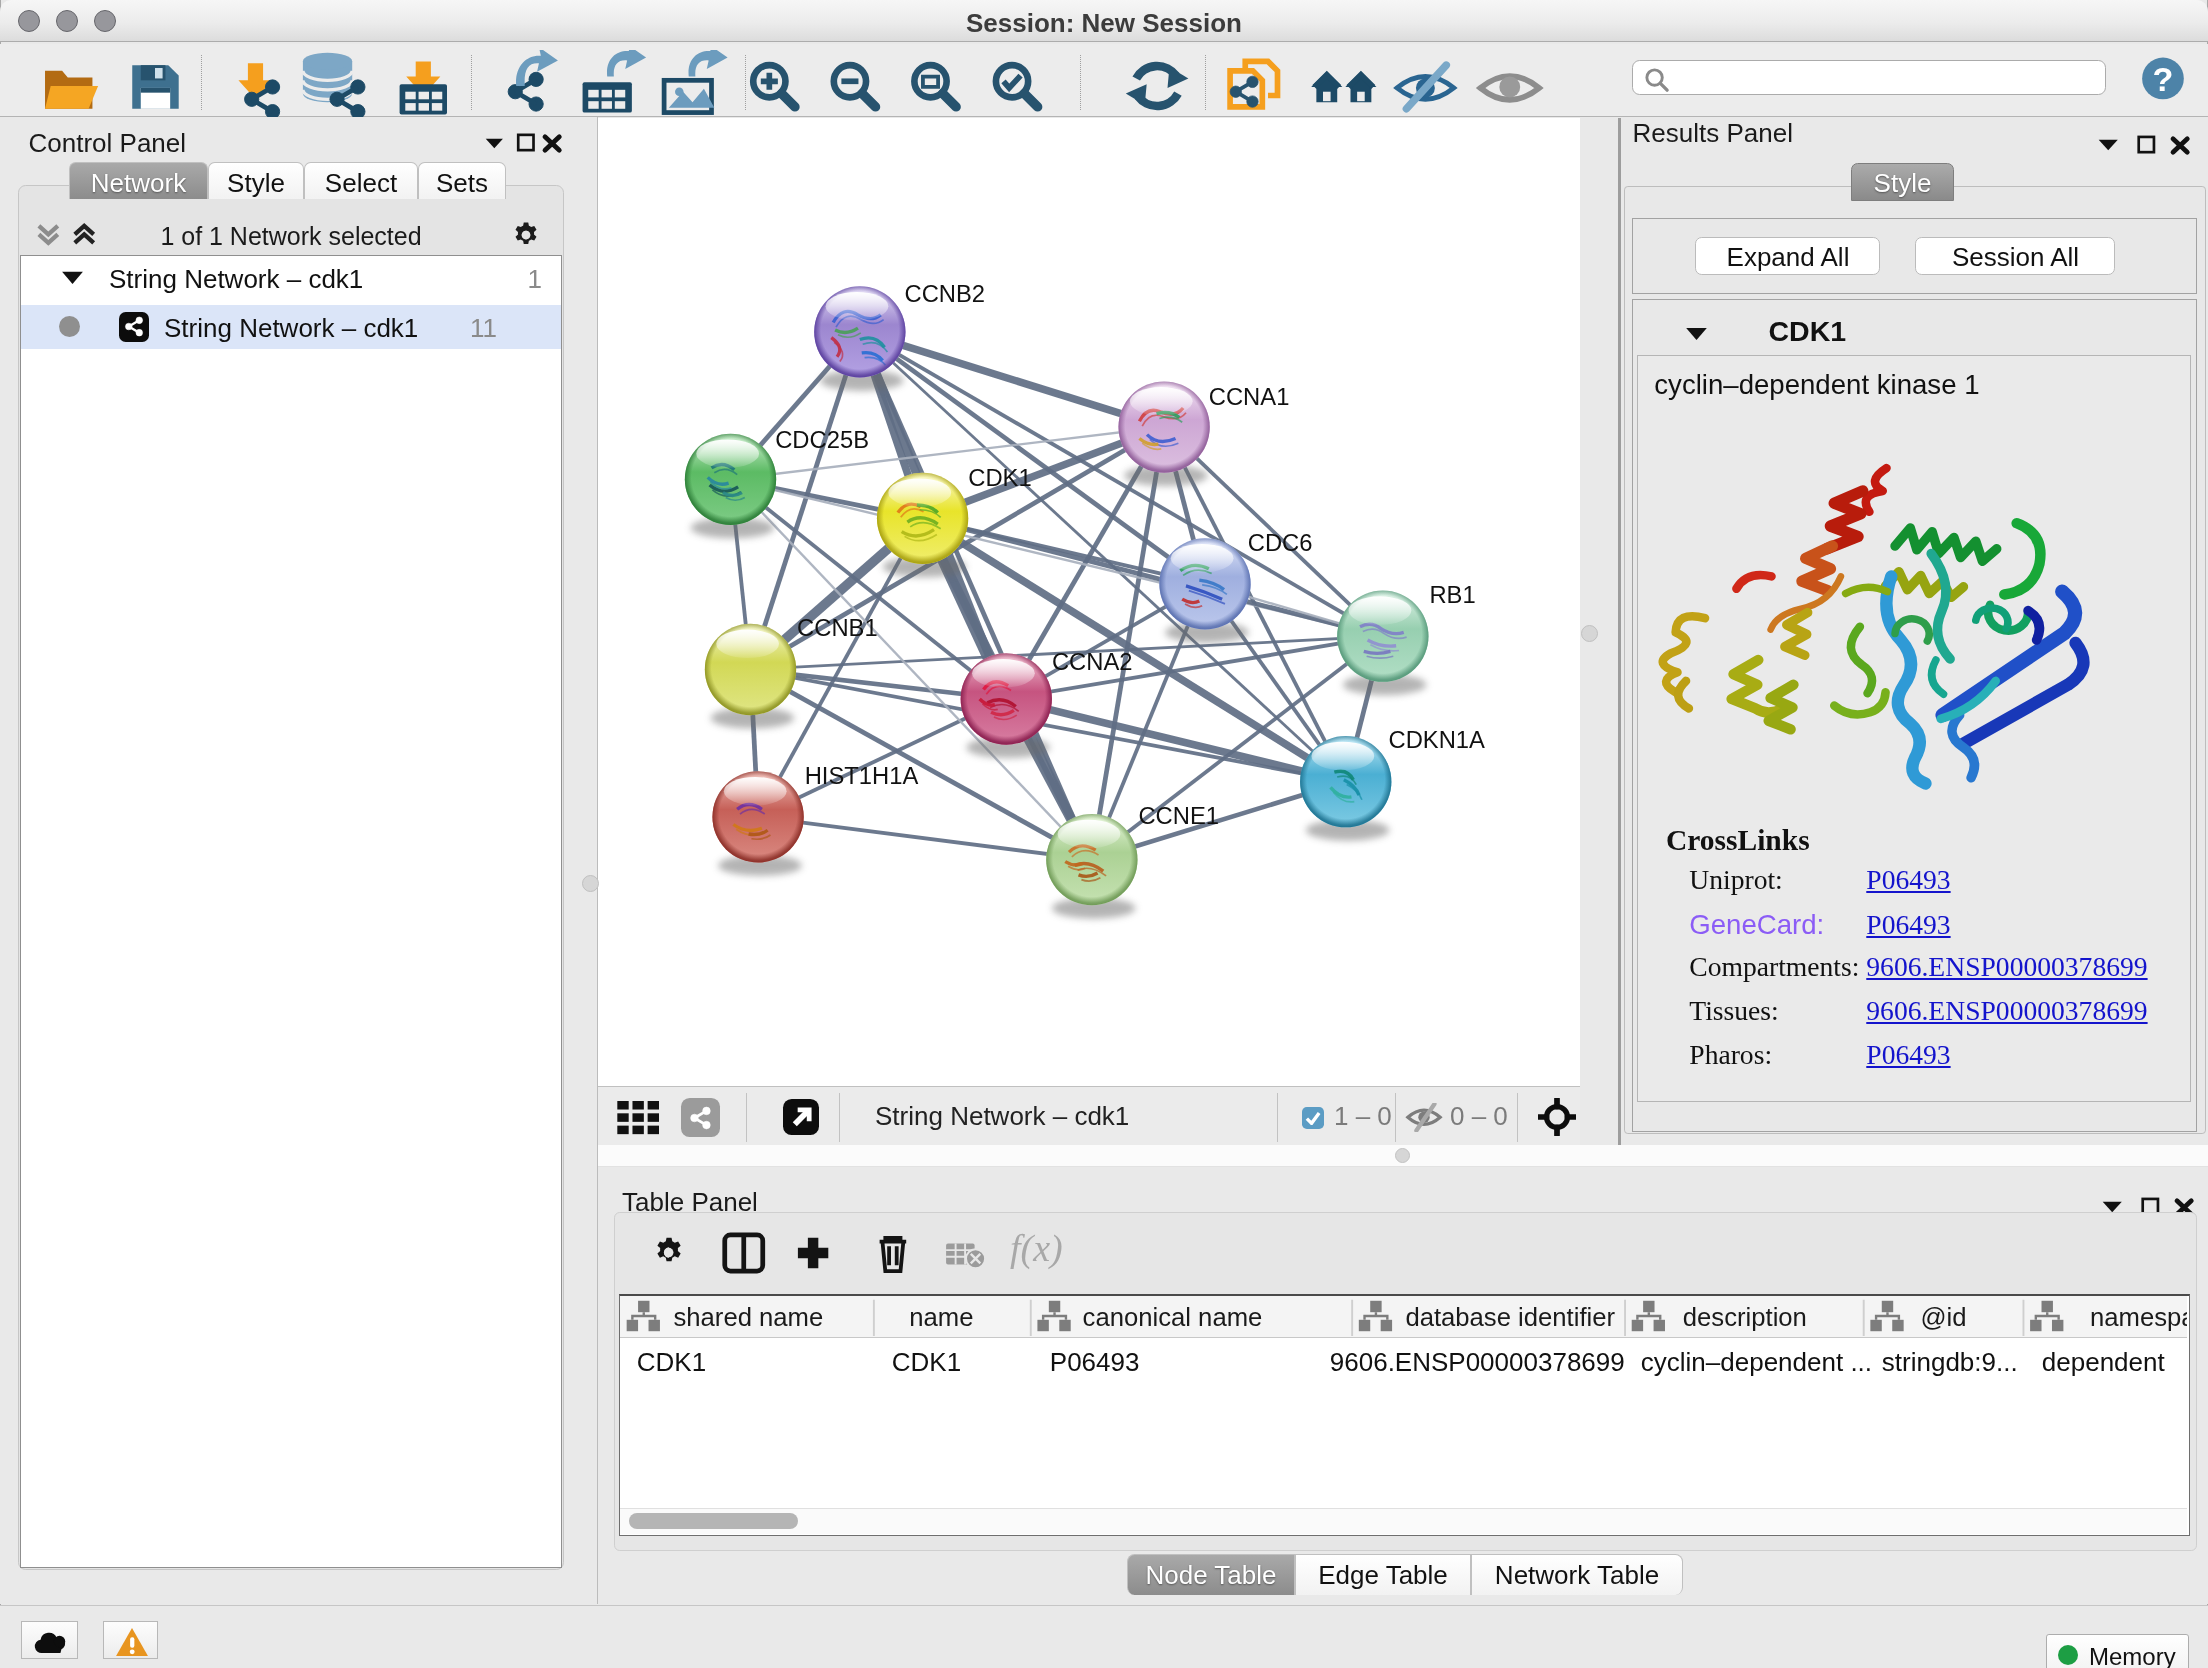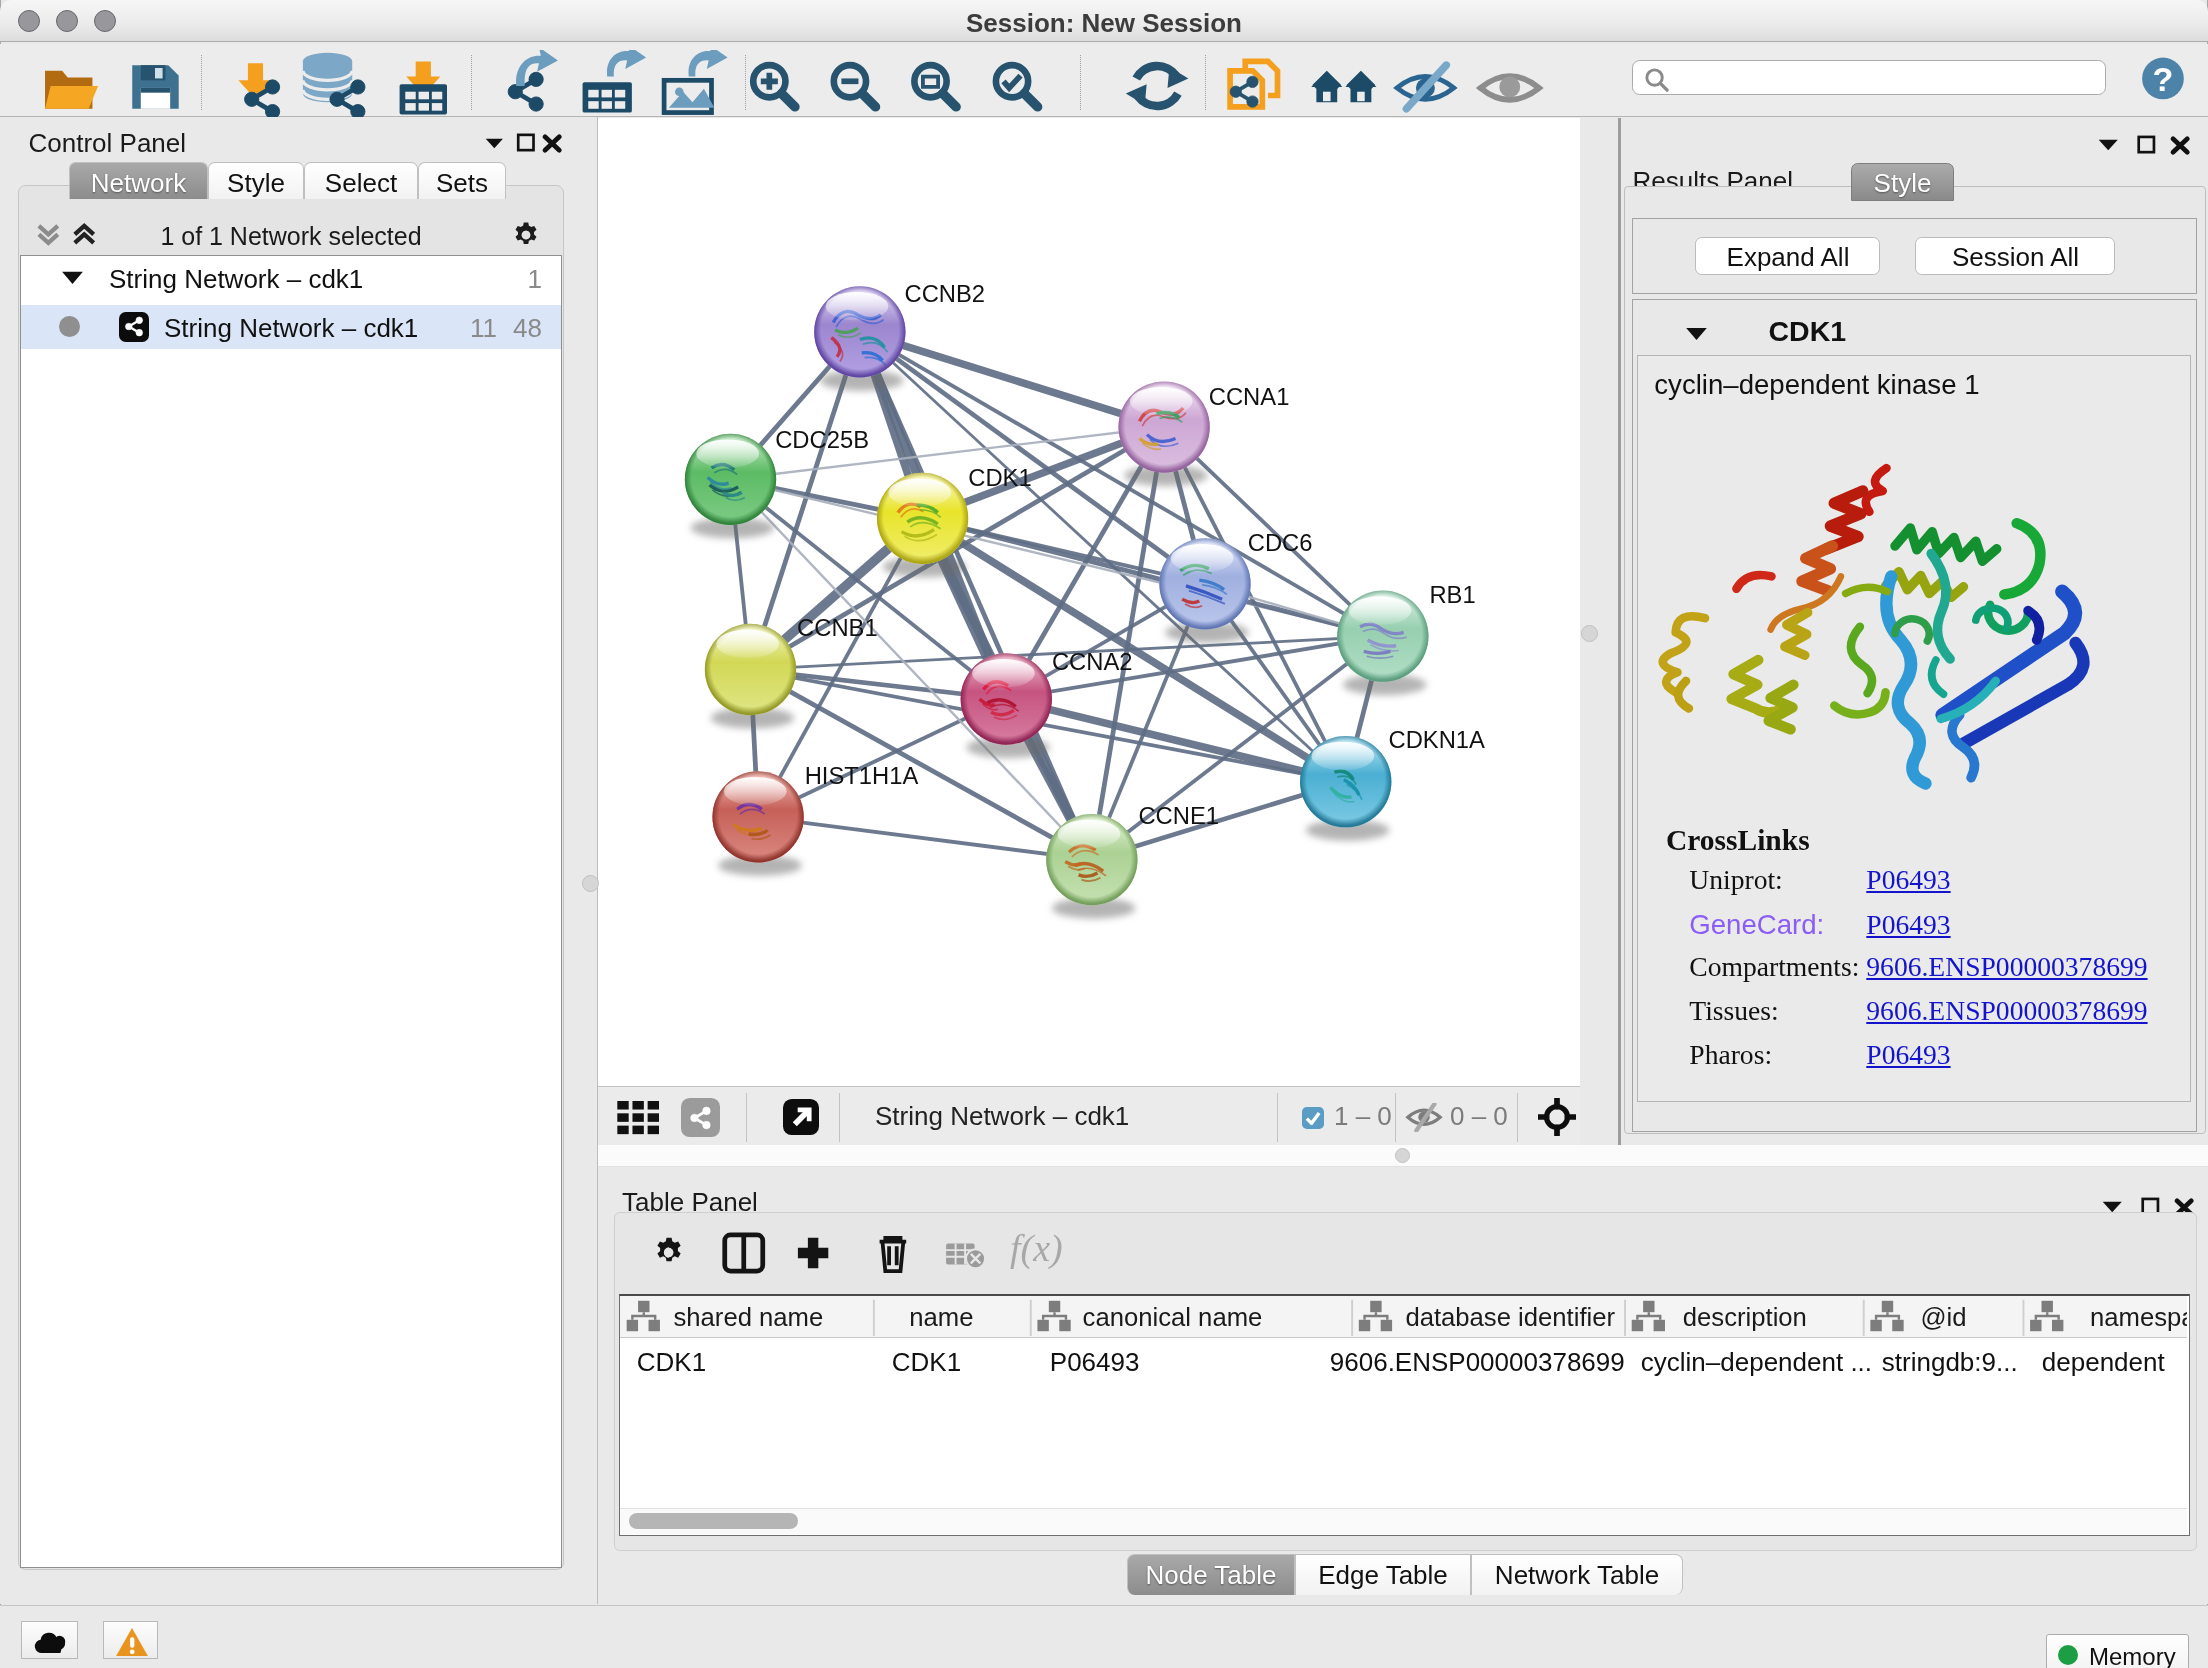--- a/index.html
+++ b/index.html
@@ -260,21 +260,20 @@
               <g fill="#fff" stroke="#fff">
                 <circle cx="10" cy="22" r="7"></circle>
                 <circle cx="32" cy="9" r="7"></circle>
                 <circle cx="32" cy="35" r="7"></circle>
                 <path d="M10 22 L32 9 M10 22 L32 35" stroke-width="5"></path>
               </g>
             </svg>
           </div>
           <div class="abs" style="left:143px;top:7.6px;font-size:26px;color:#111;">String Network – cdk1</div>
           <div class="abs" style="left:0px;top:7.6px;width:476px;text-align:right;font-size:26px;color:#8a8a8a;">11</div>
-          <div class="abs" style="left:0px;top:7.6px;width:521px;text-align:right;font-size:26px;color:#8a8a8a;">48</div>
         </div>
       </div>
     </div>
   </div>
   <div id="canvas" class="abs">
 <svg class="abs" style="left:0;top:0" width="982" height="968" viewBox="0 0 1032 1018">
 <defs>
 <filter id="blur1" x="-50%" y="-50%" width="200%" height="200%">
           <feGaussianBlur stdDeviation="4"></feGaussianBlur>
         </filter>
@@ -657,21 +656,21 @@
       <circle cx="20" cy="20" r="11" fill="none" stroke="#0d0d0d" stroke-width="5.5"></circle>
       <g stroke="#0d0d0d" stroke-width="6" stroke-linecap="round">
         <path d="M20 1 v8 M20 31 v8 M1 20 h8 M31 20 h8"></path>
       </g>
     </svg>
   </div>
   <div id="rdivider" class="abs"></div>
   <div class="abs" style="left:582px;top:875px;width:17px;height:17px;border-radius:50%;background:#d6d6d6;border:1px solid #c0c0c0;"></div>
   <div class="abs" style="left:1581px;top:625px;width:17px;height:17px;border-radius:50%;background:#d6d6d6;border:1px solid #c0c0c0;"></div>
   <div id="rpanel" class="abs">
-    <div class="ptitle abs" style="left:10.5px; top:1px;margin-top:48px;">Results Panel</div>
+    <div class="ptitle abs" style="left:10.5px; top:1px;">Results Panel</div>
     <svg class="abs" style="left:471px; top:16px" width="100" height="25" viewBox="0 0 105 26">
       <path d="M6 7 L26 7 L16 18 Z" fill="#111"></path>
       <rect x="48" y="4" width="16" height="16" fill="none" stroke="#111" stroke-width="2.8"></rect>
       <path d="M84 6 L99 20 M99 6 L84 20" stroke="#111" stroke-width="5" stroke-linecap="round"></path>
     </svg>
     <div class="abs" style="left:229px;top:46px;width:103px;height:38px;z-index:3;border-radius:6.7px 6.7px 0 0;background:linear-gradient(#ababab,#8a8a8a);border:1px solid #7e7e7e;color:#fff;font-size:26px;text-align:center;padding-top:3.8px;text-shadow:0 1px 1.9px #555;">Style</div>
     <div class="abs" style="left:1.9px;top:69px;width:582px;height:948px;background:#e8e8e8;border:1px solid #bdbdbd;border-radius:3.8px;">
       <div class="abs" style="left:7.6px;top:31px;width:565px;height:76px;background:#e8e8e8;border:1.9px solid #a2a2a2;">
         <div class="abs" style="left:62px;top:18px;width:185px;height:38px;background:#fff;border:1px solid #bbb;border-radius:6.7px;text-align:center;font-size:26px;padding-top:3.8px;color:#111;">Expand All</div>
         <div class="abs" style="left:282px;top:18px;width:200px;height:38px;background:#fff;border:1px solid #bbb;border-radius:6.7px;text-align:center;font-size:26px;padding-top:3.8px;color:#111;">Session All</div>

